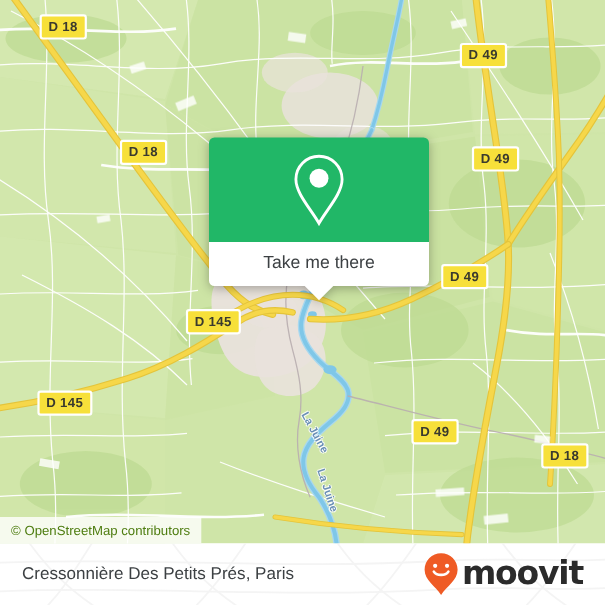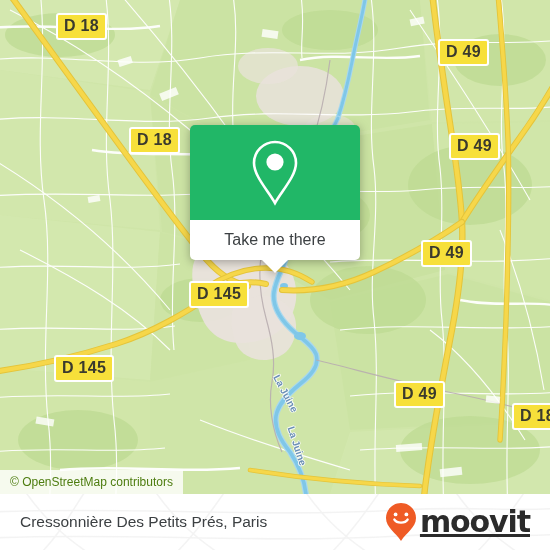--- a/index.html
+++ b/index.html
@@ -35,50 +35,49 @@
     display: block;
   }
 
   
   .shield {
     position: absolute;
     background: #f7e03a;
     border: 2px solid #ffffff;
     border-radius: 3px;
     color: #3a3a2e;
-    font-size: 16px;
+    font-size: 12px;
     font-weight: bold;
     line-height: 1;
     padding: 3px 6px 4px 6px;
     letter-spacing: 0.3px;
     white-space: nowrap;
     box-sizing: border-box;
     font-family: "Liberation Sans", sans-serif;
-    margin-left: 20px;
   }
 
   
   .river-label {
     position: absolute;
     color: #6a8fb5;
     font-size: 10px;
     font-weight: bold;
     white-space: nowrap;
     font-family: "Liberation Sans", sans-serif;
     text-shadow:
       1px 0 0 rgba(255,255,255,.85), -1px 0 0 rgba(255,255,255,.85),
       0 1px 0 rgba(255,255,255,.85), 0 -1px 0 rgba(255,255,255,.85);
   }
 
   
   #callout {
     position: absolute;
     left: 190px;
     top: 125px;
-    width: 170px;
+    width: 200px;
     z-index: 40;
     filter: drop-shadow(0 2px 5px rgba(0,0,0,.30));
   }
   #callout-top {
     background: #21b767;
     height: 95px;
     border-radius: 5px 5px 0 0;
     display: flex;
     align-items: center;
     justify-content: center;
@@ -161,21 +160,20 @@
     align-items: center;
     z-index: 2;
   }
   #brand-wordmark {
     color: #2b2b2b;
     font-size: 30px;
     font-weight: bold;
     letter-spacing: -1.1px;
     line-height: 1;
     font-family: "DejaVu Sans", sans-serif;
-    text-decoration: underline;
   }
 </style>
 </head>
 <body>
 
 <div id="app">
 
   <div id="map">
     <svg id="map-svg" viewBox="0 0 550 494" preserveAspectRatio="none">
       <defs>

